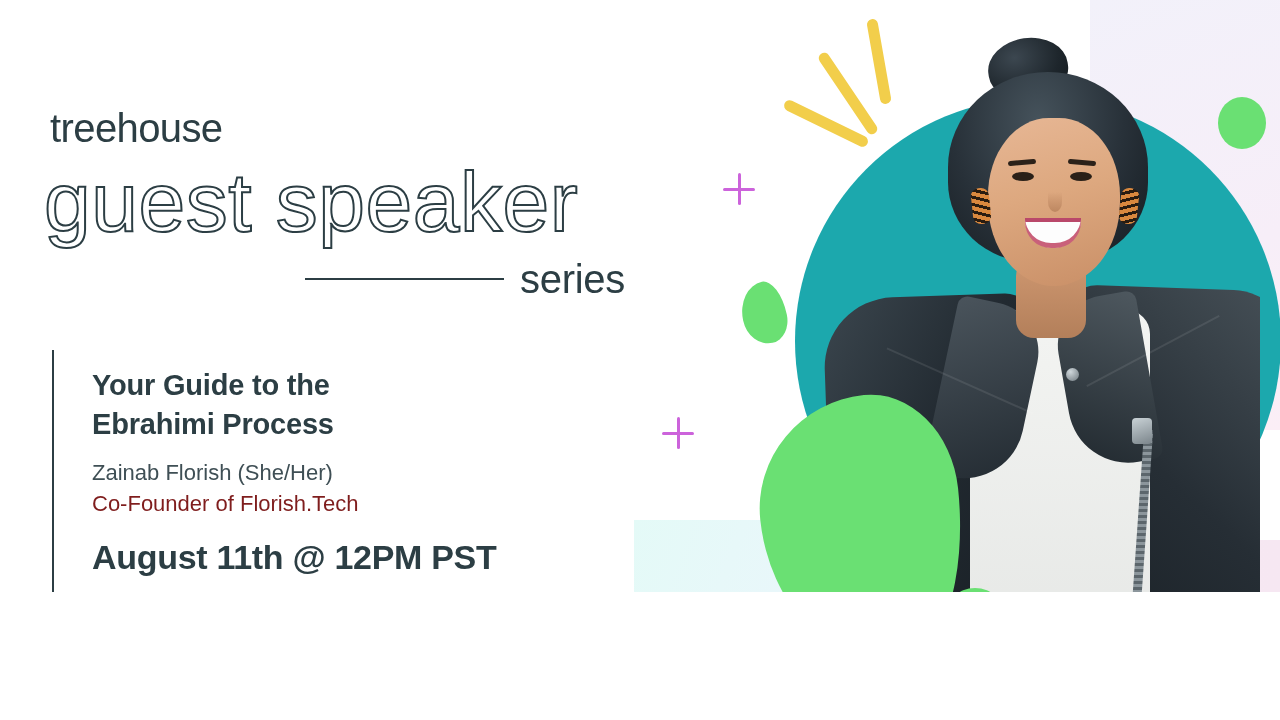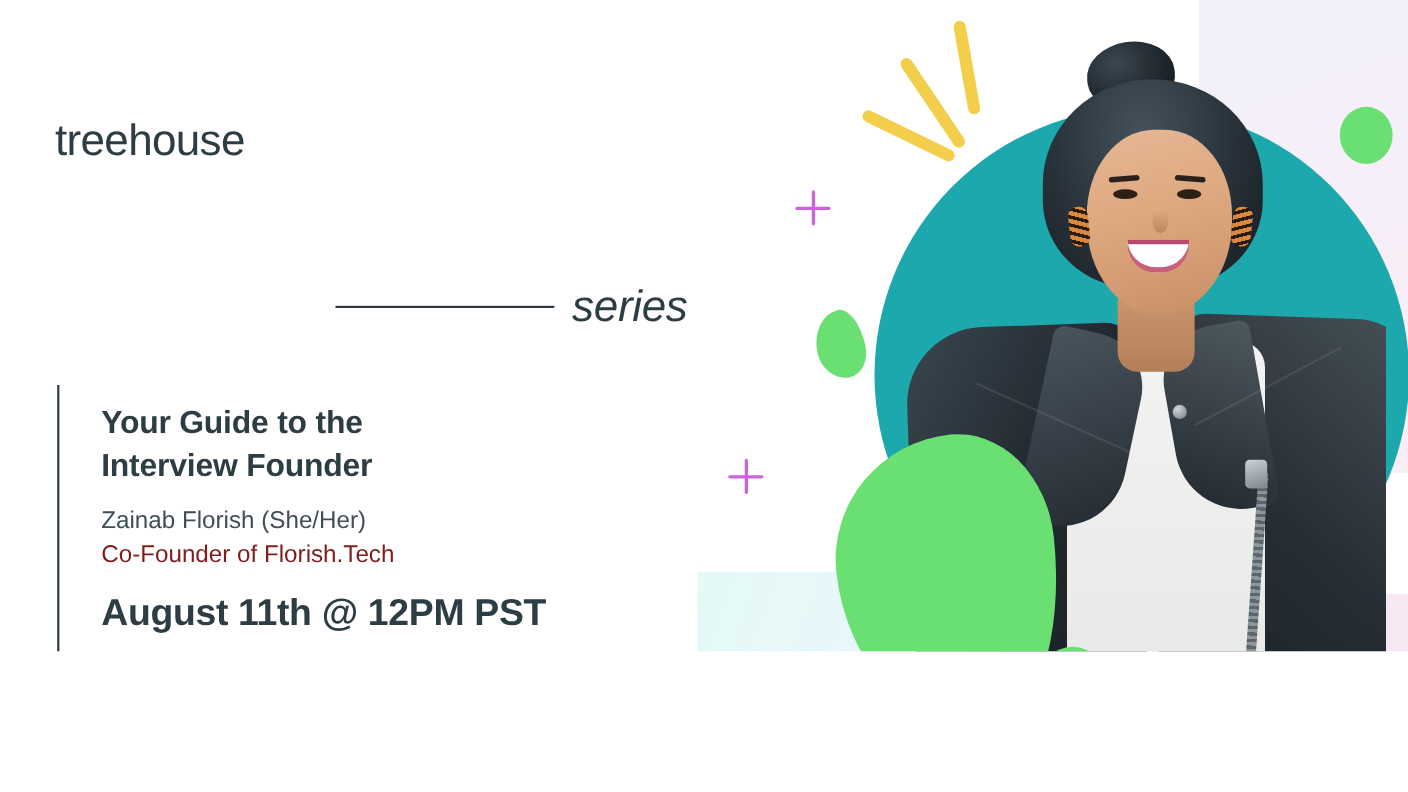--- a/index.html
+++ b/index.html
@@ -185,21 +185,21 @@
     font-size:40px;font-weight:400;letter-spacing:-0.6px;line-height:1;
   }
   #headline-outline{
     position:absolute;left:44px;top:160px;
     font-size:84px;font-weight:400;letter-spacing:0.5px;line-height:1;
     color:transparent;
     -webkit-text-stroke:2px #2c3e44;
   }
   #series-row{
     position:absolute;left:305px;top:256px;width:320px;height:46px;
-    display:flex;align-items:center;gap:16px;font-style:italic;
+    display:flex;align-items:center;gap:16px;
   }
   #series-rule{flex:1 1 auto;height:2px;background:#2c3e44;}
   #series-label{font-size:40px;font-weight:400;line-height:1;letter-spacing:-0.3px;}
 
   #accent-bar{
     position:absolute;left:52px;top:350px;width:2px;height:252px;
     background:#2c3e44;
   }
   #info-block{position:absolute;left:92px;top:366px;width:540px;}
   #talk-title{
@@ -265,29 +265,30 @@
 
   <svg id="squiggles" viewBox="0 0 125 120">
     <path d="M4 78 C 26 74, 40 56, 58 40 C 74 26, 92 16, 120 8" fill="none" stroke="#f2ce4b" stroke-width="9" stroke-linecap="round"></path>
     <path d="M34 104 C 56 100, 68 86, 84 70 C 98 56, 110 46, 124 40" fill="none" stroke="#f2ce4b" stroke-width="9" stroke-linecap="round"></path>
   </svg>
 
   <div class="plus" id="plus1" style="color: rgb(204, 99, 219);"></div>
   <div class="plus" id="plus2" style="color: rgb(204, 99, 219);"></div>
 
   <div id="brandmark" style="color: rgb(44, 62, 68);">treehouse</div>
+  <div id="headline-outline" style="-webkit-text-stroke: 2px rgb(44, 62, 68);">guest speaker</div>
 
   <div id="series-row">
     <div id="series-rule" style="background: rgb(44, 62, 68);"></div>
     <div id="series-label" style="color: rgb(44, 62, 68);">series</div>
   </div>
 
   <div id="accent-bar" style="background: rgb(44, 62, 68);"></div>
 
   <div id="info-block">
     <div id="talk-title" style="color: rgb(44, 62, 68);">Your Guide to the
-Interview Founder</div>
+Ebrahimi Process</div>
     <p class="speaker-line" style="color: rgb(63, 79, 85);">Zainab Florish (She/Her)</p>
     <p class="speaker-line" style="color: #7f1d1d;">Co-Founder of Florish.Tech</p>
     <div id="datetime" style="color: rgb(44, 62, 68); margin-top: 20px;">August 11th @ 12PM PST</div>
   </div>
 
 </div>
 
 </body></html>

